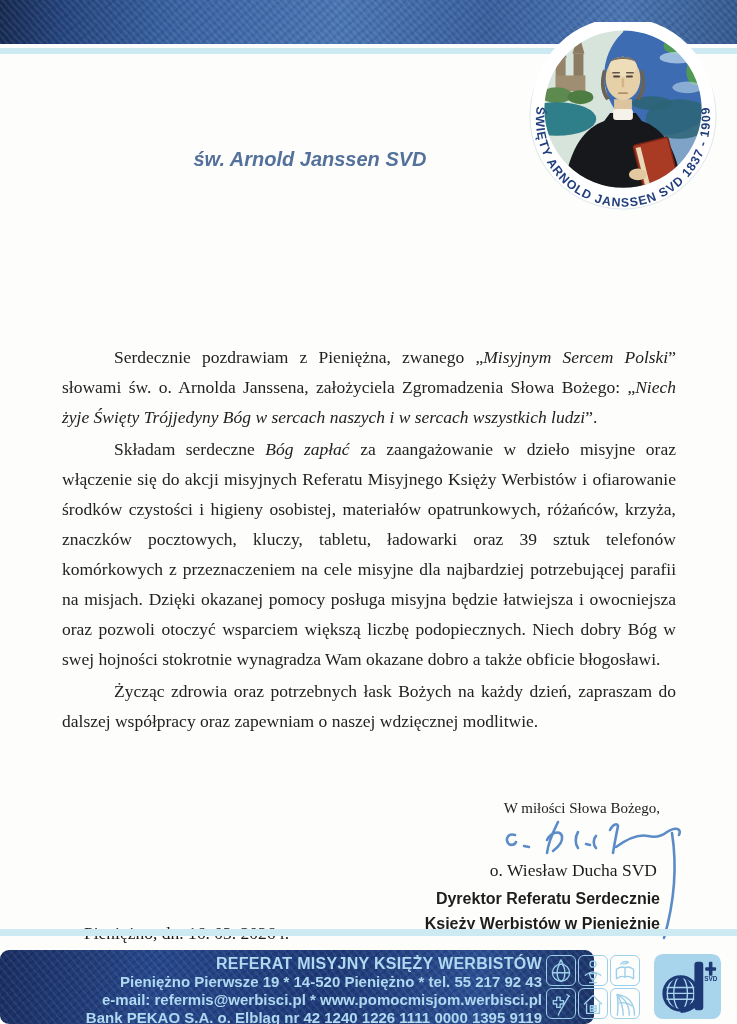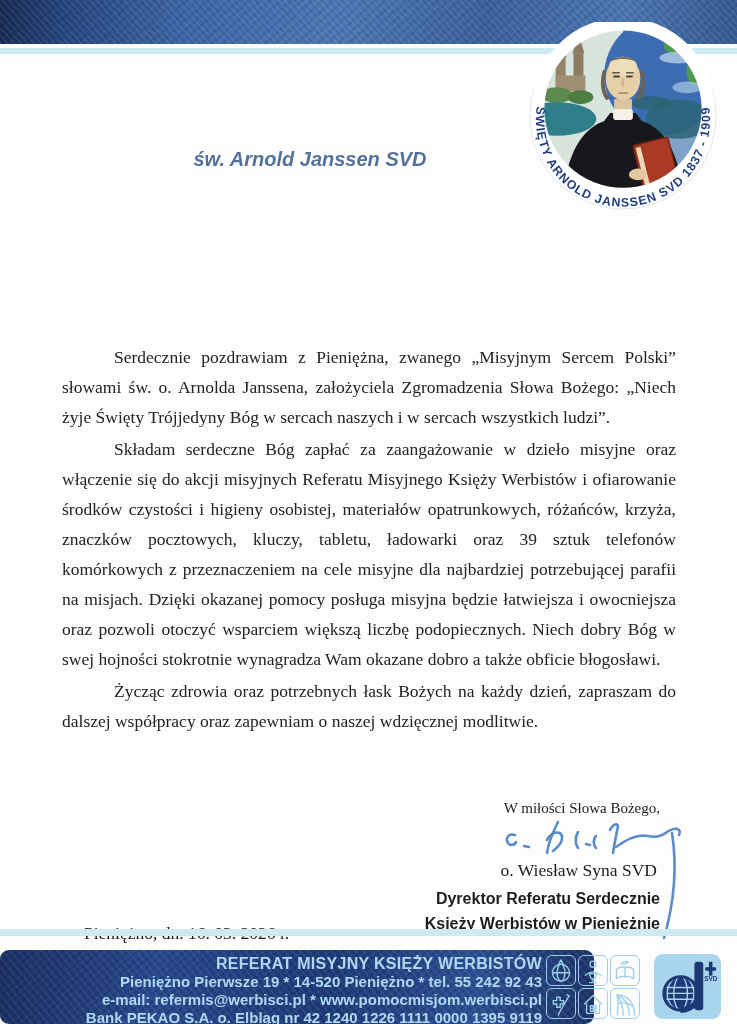--- a/index.html
+++ b/index.html
@@ -20,21 +20,21 @@
   .quote-attr{position:absolute;left:170px;top:148px;width:280px;text-align:center;color:#54719c;
          font-family:"Liberation Sans",sans-serif;font-style:italic;font-weight:600;font-size:20px;}
   
   .badge{position:absolute;left:529px;top:22px;width:188px;height:192px;}
   
   .salutation{position:absolute;left:0;top:247px;width:737px;text-align:center;
          font-weight:bold;font-size:19px;line-height:26px;color:#1c1c1c;}
   .body-text{position:absolute;left:62px;top:342px;width:614px;font-size:17.5px;line-height:30px;
          text-align:justify;color:#222;}
   .body-text p{margin:0 0 2px 0;text-indent:52px;}
-  .it{}
+  .it{font-style:italic;}
   .closing{position:absolute;right:77px;top:770px;font-size:15px;color:#222;margin-top:30px;}
   .signature{position:absolute;left:490px;top:795px;width:220px;height:150px;}
   .signer-name{position:absolute;right:80px;top:860px;font-size:17.5px;color:#1c1c1c;}
   .date-place{position:absolute;left:84px;top:887px;font-size:17.5px;color:#1c1c1c;margin-top:36px;}
   .signer-title{position:absolute;right:77px;top:886px;text-align:right;color:#1d1d1d;
          font-family:"Liberation Sans",sans-serif;font-size:16px;line-height:25px;font-weight:600;}
   
   .footer{position:absolute;left:0;top:950px;width:594px;height:74px;
     background:
       repeating-linear-gradient(50deg, rgba(255,255,255,.06) 0 2px, rgba(0,0,0,0) 2px 6px),
@@ -136,32 +136,32 @@
       <path d="M57,45 C61,37 70,35 72,41 C73,47 67,53 63,56"></path>
       <path d="M88,37 C85,42 85,49 88,53"></path>
       <path d="M96,49 l4,1"></path>
       <path d="M106,41 C103,44 103,50 106,53"></path>
       <path d="M120,35 C123,29 127,28 128,31 C126,41 124,51 123,58"></path>
       <path d="M126,52 C137,44 149,39 158,41 C166,43 172,41 177,37 C186,31 192,34 189,40"></path>
       <path d="M182,38 C187,70 185,105 174,143"></path>
     </g>
   </svg>
 
-  <div class="signer-name">o. Wiesław Syna SVD</div>
+  <div class="signer-name">o. Wiesław Ducha SVD</div>
   <div class="date-place">Pieniężno, dn. 16. 03. 2026 r.</div>
   <div class="signer-title">
     <div>Dyrektor Referatu Serdecznie</div>
     <div>Księży Werbistów w Pieniężnie</div>
   </div>
 
   <div class="hairline bottom"></div>
   <div class="footer">
     <div class="footer-lines">
       <div class="fl1">REFERAT MISYJNY KSIĘŻY WERBISTÓW</div>
-      <div class="fl">Pieniężno Pierwsze 19 * 14-520 Pieniężno * tel. 55 242 92 43</div>
+      <div class="fl">Pieniężno Pierwsze 19 * 14-520 Pieniężno * tel. 55 217 92 43</div>
       <div class="fl">e-mail: refermis@werbisci.pl * www.pomocmisjom.werbisci.pl</div>
       <div class="fl">Bank PEKAO S.A. o. Elbląg nr 42 1240 1226 1111 0000 1395 9119</div>
     </div>
 
     <div class="icon-grid">
       <div class="tile">
         <svg width="24" height="26" viewBox="0 0 28 30">
           <circle cx="14" cy="17" r="10"></circle>
           <ellipse cx="14" cy="17" rx="4.5" ry="10"></ellipse>
           <path d="M4,17 h20"></path>

